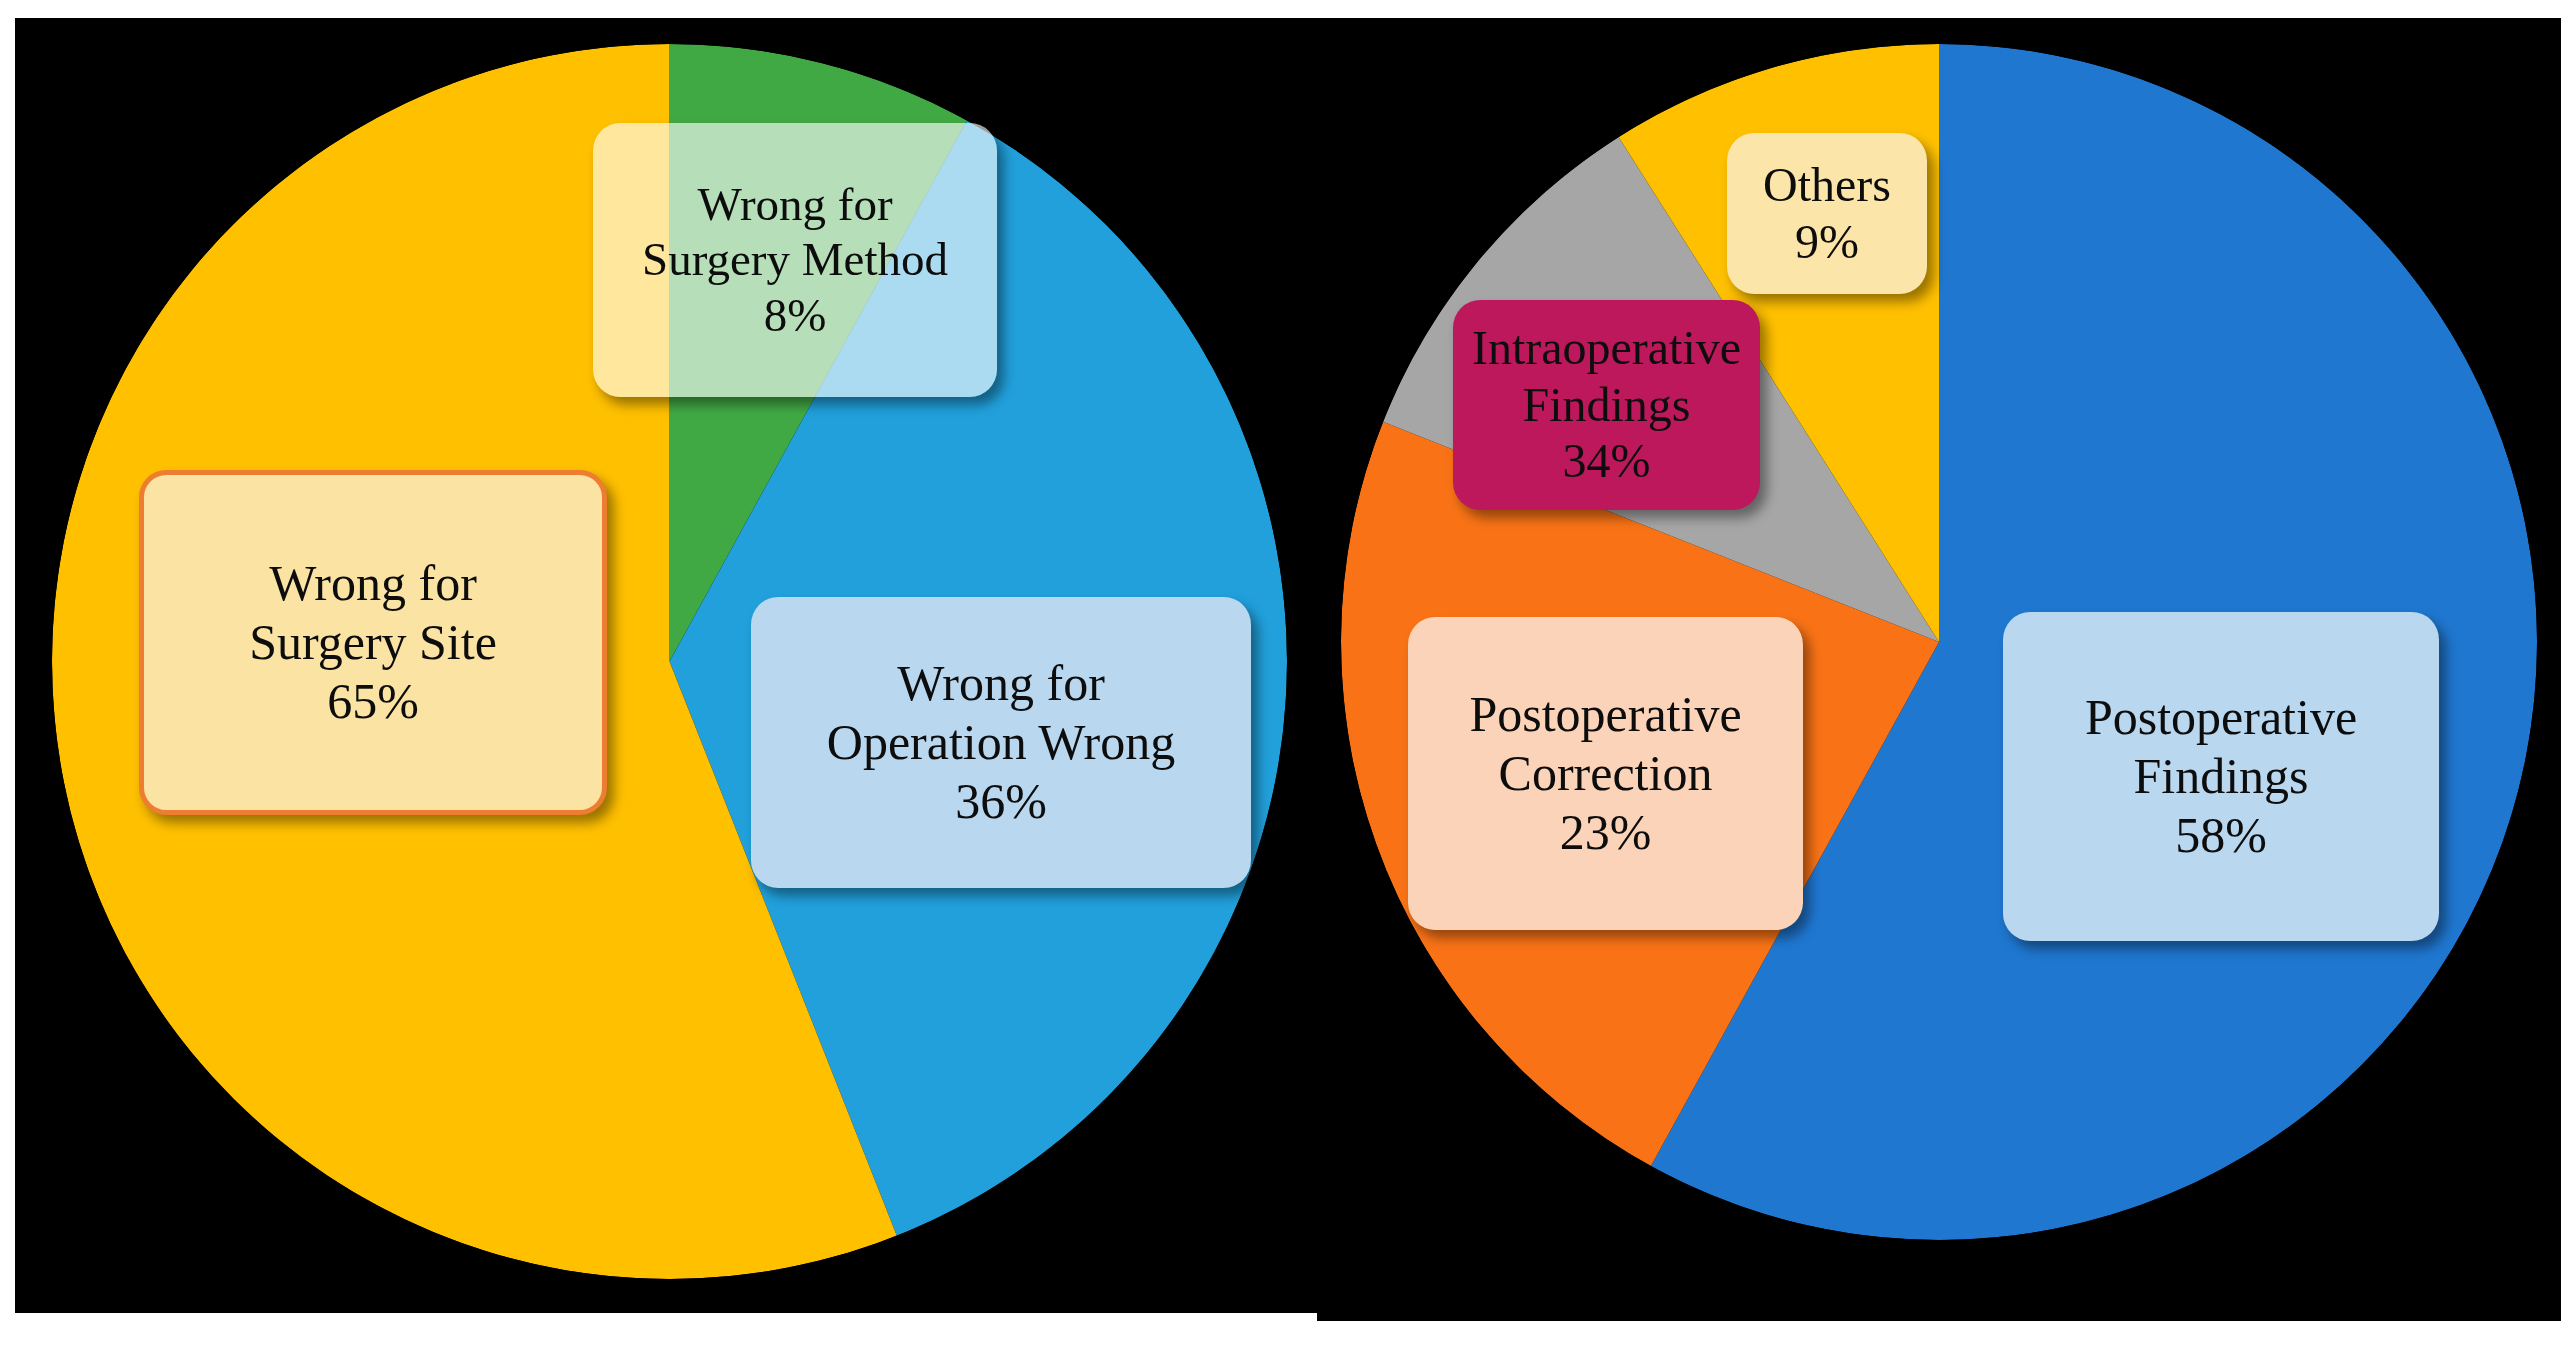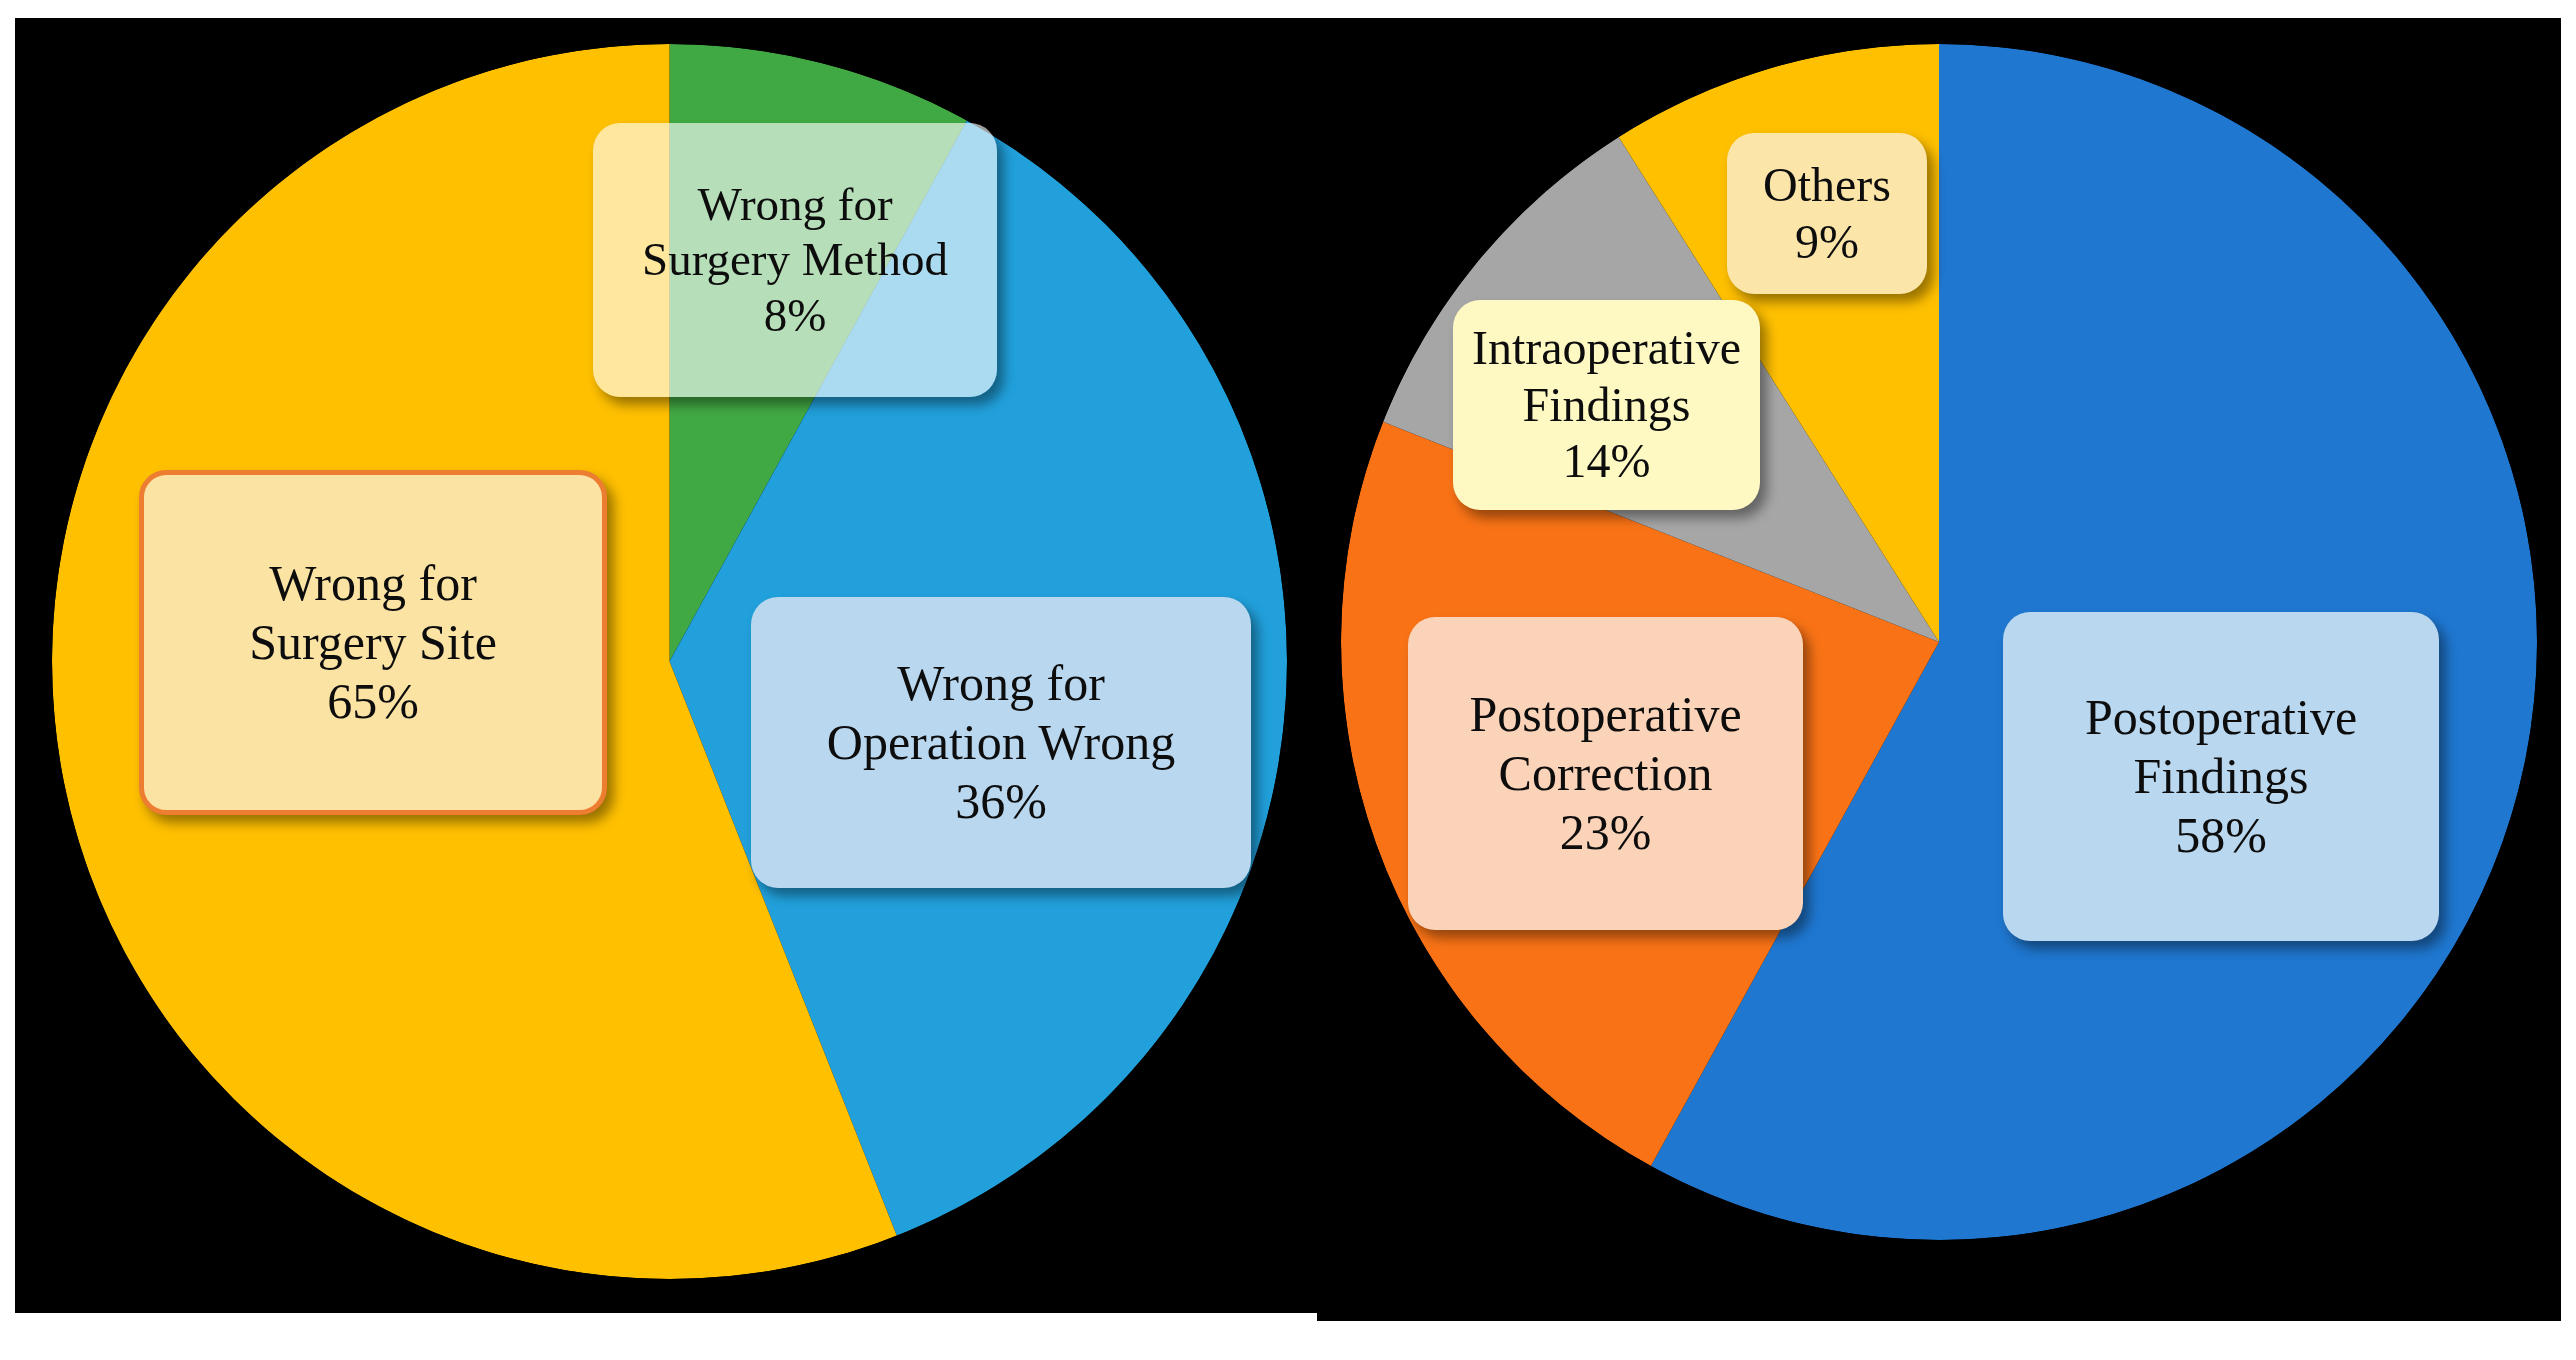--- a/index.html
+++ b/index.html
@@ -44,21 +44,21 @@
     box-shadow:6.5px 8px 11.3px rgba(0,0,0,0.40);
     line-height:1.18;
     padding:8px 11.3px;
   }
   .callout .ln{display:block;white-space:nowrap;}
 
   
   .cal-translucent{background:rgba(255,255,255,0.62);}
   .cal-solid-yellow{background:#FCE5A8;}
   .cal-solid-lblue{background:#B9D7EF;}
-  .cal-solid-grey{background:#fef9c3;text-align:center;}
+  .cal-solid-grey{background:#be185d;text-align:center;}
   .cal-solid-peach{background:#FBD3B8;}
   .cal-outline-orange{background:#FBE3A4;border:5.6px solid #ED7D31;}
 
   
   .fs-big{font-size:50px;}
   .fs-mid{font-size:47px;}
   .fs-sm{font-size:48px;}
 </style>
 </head>
 <body>
@@ -115,21 +115,21 @@
   </div>
 
   <div class="callout cal-solid-yellow fs-sm" style="left:1727px;top:133px;width:200px;height:161px;">
     <span class="ln">Others</span>
     <span class="ln">9%</span>
   </div>
 
   <div class="callout cal-solid-grey fs-sm" style="left:1453px;top:300px;width:307px;height:210px;">
     <span class="ln">Intraoperative</span>
     <span class="ln">Findings</span>
-    <span class="ln">14%</span>
+    <span class="ln">34%</span>
   </div>
 
   <div class="callout cal-solid-peach fs-big" style="left:1408px;top:617px;width:395px;height:313px;">
     <span class="ln">Postoperative</span>
     <span class="ln">Correction</span>
     <span class="ln">23%</span>
   </div>
 
   <div class="callout cal-solid-lblue fs-big" style="left:2003px;top:612px;width:436px;height:329px;">
     <span class="ln">Postoperative</span>

